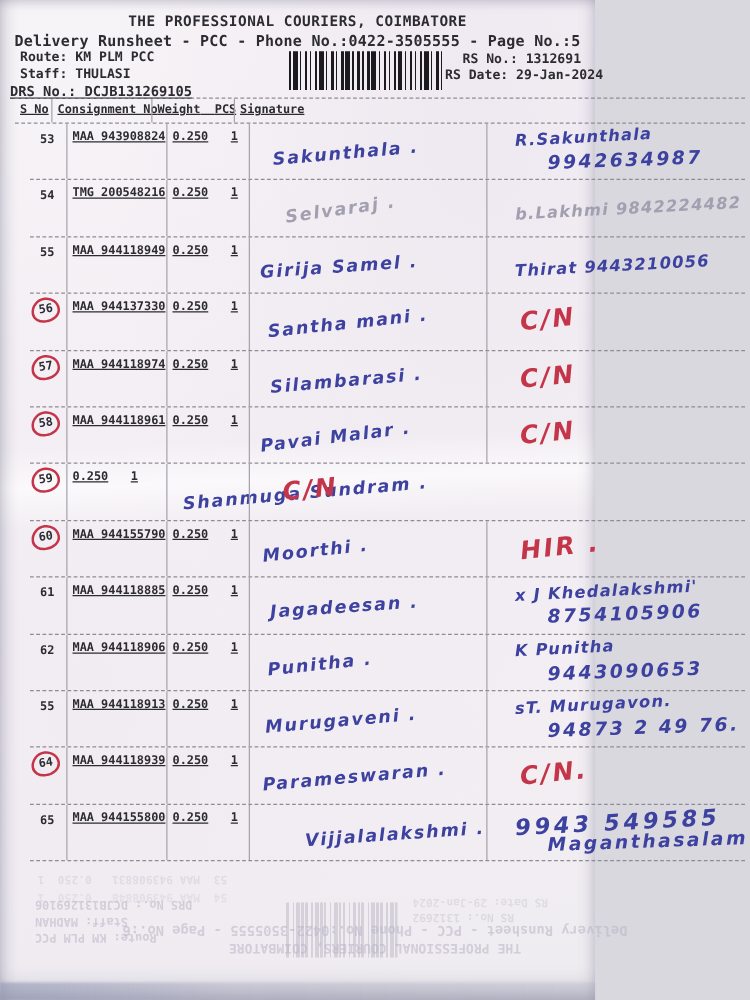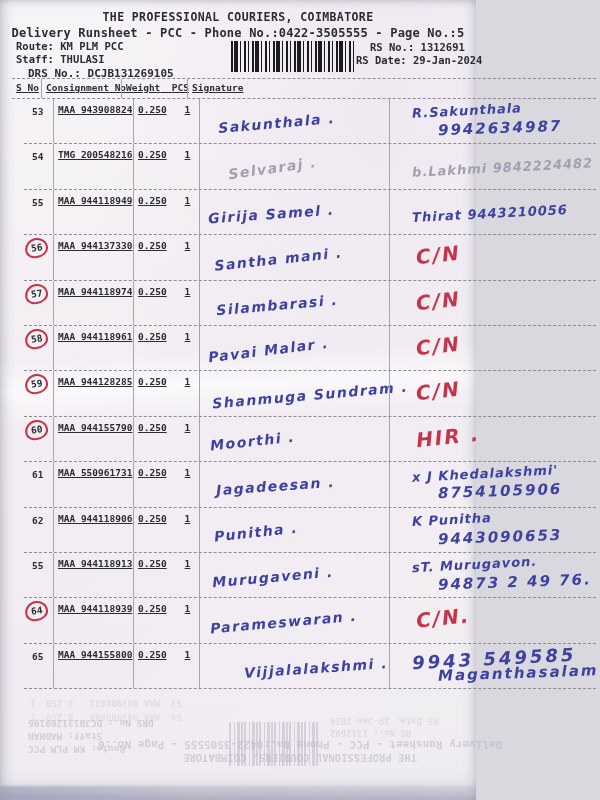--- a/index.html
+++ b/index.html
@@ -18,21 +18,21 @@
       inset 0 -16px 20px -10px rgba(95,100,130,.5);
     font-family:"DejaVu Sans Mono", monospace;
     color:#2b2b31;
   }
   .mono{font-family:"DejaVu Sans Mono", monospace;font-weight:bold;color:#2b2b31;}
   .title{position:absolute;top:10px;left:0;width:100%;text-align:center;font-size:11.5px;letter-spacing:.4px;}
   .subtitle{position:absolute;top:26px;left:0;width:100%;text-align:center;font-size:12px;letter-spacing:.2px;}
   .meta{position:absolute;font-size:10.5px;white-space:pre;}
   .m-route{top:40px;left:16px;}
   .m-staff{top:53px;left:16px;}
-  .m-drs{top:67px;left:28px;font-size:11px;}
+  .m-drs{top:67px;left:8px;font-size:11px;text-decoration:underline;}
   .m-rsno{top:41px;left:356px;margin-left:14px;}
   .m-rsdate{top:54px;left:356px;}
   .barcode{position:absolute;top:41px;left:231px;width:124px;height:31px;
     background:repeating-linear-gradient(90deg,#1b1b1f 0 2px,transparent 2px 3px,#1b1b1f 3px 7px,transparent 7px 9px,#1b1b1f 9px 10px,transparent 10px 13px,#1b1b1f 13px 15px,transparent 15px 17px,#1b1b1f 17px 18px,transparent 18px 21px);}
   
   .tbl{position:absolute;left:12px;top:78px;width:584px;text-decoration:underline;}
   .t-head{display:grid;grid-template-columns:29px 80px 66px 190px 219px;height:19px;
     border-top:1px dashed #8f8b96;border-bottom:1px dashed #8f8b96;font-size:9.5px;font-weight:bold;}
   .t-head .hcell{padding-top:3px;padding-left:4px;white-space:pre;}
   .t-row{display:grid;grid-template-columns:29px 80px 66px 190px 219px;height:44.4px;position:relative;border-bottom:1px dashed #8f8b96;margin-left:12px;}
@@ -130,35 +130,34 @@
         </div>
         <div class="t-row">
           <div class="cell"><span class="sno circled">58</span></div>
           <div class="cell bl">MAA 944118961</div>
           <div class="cell bl"><span>0.250</span><span class="pcs-span">1</span></div>
           <div class="cell bl"><div class="hand consignee ink-blue" style="transform: rotate(-7deg); left: 8px;">Pavai Malar .</div></div>
           <div class="cell bl"><div class="hand sig-red ink-red">C/N</div></div>
         </div>
         <div class="t-row">
           <div class="cell"><span class="sno circled">59</span></div>
-          <div class="cell bl">MAA 944128285</div>
           <div class="cell bl"><span>0.250</span><span class="pcs-span">1</span></div>
           <div class="cell bl"><div class="hand consignee ink-blue" style="transform: rotate(-5deg); left: 12px;">Shanmuga Sundram .</div></div>
           <div class="cell bl"><div class="hand sig-red ink-red">C/N</div></div>
         </div>
         <div class="t-row">
           <div class="cell"><span class="sno circled">60</span></div>
           <div class="cell bl">MAA 944155790</div>
           <div class="cell bl"><span>0.250</span><span class="pcs-span">1</span></div>
           <div class="cell bl"><div class="hand consignee ink-blue" style="transform: rotate(-6deg); left: 10px;">Moorthi .</div></div>
           <div class="cell bl"><div class="hand sig-red ink-red">HIR .</div></div>
         </div>
         <div class="t-row">
           <div class="cell"><span class="sno">61</span></div>
-          <div class="cell bl">MAA 550961731</div>
+          <div class="cell bl">MAA 944118885</div>
           <div class="cell bl"><span>0.250</span><span class="pcs-span">1</span></div>
           <div class="cell bl"><div class="hand consignee ink-blue" style="transform: rotate(-4deg); left: 16px;">Jagadeesan .</div></div>
           <div class="cell bl"><div class="hand ink-blue sig1">x J Khedalakshmi'</div><div class="hand ink-blue sig2">8754105906</div></div>
         </div>
         <div class="t-row">
           <div class="cell"><span class="sno">62</span></div>
           <div class="cell bl">MAA 944118906</div>
           <div class="cell bl"><span>0.250</span><span class="pcs-span">1</span></div>
           <div class="cell bl"><div class="hand consignee ink-blue" style="transform: rotate(-6deg); left: 14px;">Punitha .</div></div>
           <div class="cell bl"><div class="hand ink-blue sig1">K Punitha</div><div class="hand ink-blue sig2">9443090653</div></div>

